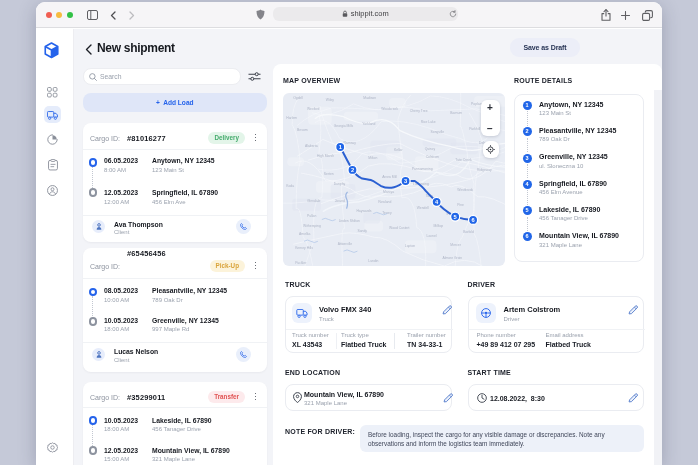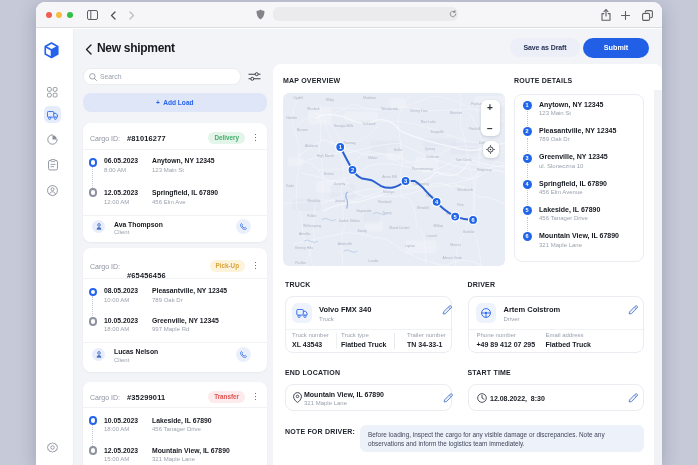--- a/index.html
+++ b/index.html
@@ -63,20 +63,27 @@
       </svg>
       <svg class="abs" style="left:93px;top:8.5px;" width="6" height="9" viewBox="0 0 6 9">
         <path d="M1 1 L4.5 4.5 L1 8" fill="none" stroke="#bcbcc0" stroke-width="1.3" stroke-linecap="round" stroke-linejoin="round"></path>
       </svg>
 
       <svg class="abs" style="left:220px;top:7px;" width="9" height="11" viewBox="0 0 9 11">
         <path d="M4.5 0.5 C5.8 1.5 7.2 1.9 8.5 1.9 C8.5 6 7.2 8.9 4.5 10.4 C1.8 8.9 0.5 6 0.5 1.9 C1.8 1.9 3.2 1.5 4.5 0.5 Z" fill="#84848a"></path>
       </svg>
 
       <div class="abs" style="left:237px;top:5px;width:185px;height:13.5px;background:#ebeaec;border-radius:6px;"></div>
+      <div class="abs" style="left:237px;top:5px;width:185px;height:13.5px;display:flex;align-items:center;justify-content:center;">
+        <svg width="6" height="8" viewBox="0 0 8 10" style="margin-right:2.5px;">
+            <path d="M2.2 4 L2.2 2.9 A1.8 1.8 0 0 1 5.8 2.9 L5.8 4" fill="none" stroke="#5a5a5e" stroke-width="1.1"></path>
+            <rect x="1" y="4" width="6" height="4.6" rx="1" fill="#5a5a5e"></rect>
+          </svg>
+        <span style="font-size:7.5px;color:#424245;">shippit.com</span>
+      </div>
       <svg class="abs" style="left:413px;top:8px;" width="8" height="8" viewBox="0 0 16 16">
         <path d="M13.5 8 a5.5 5.5 0 1 1 -1.6 -3.9 M12 1 L12.2 4.4 L8.8 4.3" fill="none" stroke="#6e6e73" stroke-width="1.4" stroke-linecap="round"></path>
       </svg>
 
       <svg class="abs" style="left:565px;top:6.5px;" width="10" height="12" viewBox="0 0 10 12">
         <path d="M5 0.8 L5 7" stroke="#5f5f63" stroke-width="1.1" stroke-linecap="round"></path>
         <path d="M3 2.6 L5 0.7 L7 2.6" fill="none" stroke="#5f5f63" stroke-width="1.1" stroke-linecap="round" stroke-linejoin="round"></path>
         <path d="M3.2 4.6 L1 4.6 L1 11.2 L9 11.2 L9 4.6 L6.8 4.6" fill="none" stroke="#5f5f63" stroke-width="1.1" stroke-linejoin="round"></path>
       </svg>
       <svg class="abs" style="left:585px;top:9px;" width="9" height="9" viewBox="0 0 9 9">
@@ -133,21 +140,20 @@
     <svg class="abs" style="left:11px;top:440px;" width="11" height="11" viewBox="0 0 14 14">
       <path d="M7 0.8 L8.3 2.2 L10.2 1.7 L10.9 3.5 L12.8 3.9 L12.6 5.8 L14 7 L12.6 8.2 L12.8 10.1 L10.9 10.5 L10.2 12.3 L8.3 11.8 L7 13.2 L5.7 11.8 L3.8 12.3 L3.1 10.5 L1.2 10.1 L1.4 8.2 L0 7 L1.4 5.8 L1.2 3.9 L3.1 3.5 L3.8 1.7 L5.7 2.2 Z" fill="none" stroke="#8a8f9a" stroke-width="1.1" stroke-linejoin="round"></path>
       <circle cx="7" cy="7" r="2.2" fill="none" stroke="#8a8f9a" stroke-width="1.1"></circle>
     </svg>
 
     <svg class="abs" style="left:49px;top:41.5px;" width="7" height="11" viewBox="0 0 7 11">
       <path d="M6 1 L1.5 5.5 L6 10" fill="none" stroke="#1d2027" stroke-width="1.4" stroke-linecap="round" stroke-linejoin="round"></path>
     </svg>
     <div class="abs" style="left:61px;top:38.5px;font-size:12px;font-weight:bold;color:#16191f;letter-spacing:-0.3px;">New shipment</div>
     <div class="abs" style="left:474px;top:36px;width:70px;height:19px;background:#eceef8;border-radius:9px;text-align:center;line-height:19px;font-size:7px;font-weight:bold;color:#273455;letter-spacing:-0.1px;">Save as Draft</div>
-    <div class="abs" style="left:547px;top:35.5px;width:66px;height:20px;background:#2160e6;border-radius:10px;text-align:center;line-height:20px;font-size:7.2px;font-weight:bold;color:#fff;">Submit</div>
 
     <div class="abs" style="left:47px;top:66px;width:158px;height:17px;background:#fff;border:1px solid #ecedf1;border-radius:8px;"></div>
     <svg class="abs" style="left:53px;top:71px;" width="8" height="8" viewBox="0 0 10 10">
       <circle cx="4.2" cy="4.2" r="3.4" fill="none" stroke="#8f96a2" stroke-width="1.1"></circle>
       <path d="M6.8 6.8 L9.3 9.3" stroke="#8f96a2" stroke-width="1.1" stroke-linecap="round"></path>
     </svg>
     <div class="abs" style="left:64px;top:70.5px;font-size:6.8px;color:#99a0ac;">Search</div>
     <svg class="abs" style="left:212px;top:70px;" width="13" height="9" viewBox="0 0 13 9">
       <line x1="0.5" y1="2.2" x2="12.5" y2="2.2" stroke="#3c414b" stroke-width="1.1"></line>
       <line x1="0.5" y1="6.8" x2="12.5" y2="6.8" stroke="#3c414b" stroke-width="1.1"></line>
@@ -186,21 +192,21 @@
       <div class="fname" style="top:97.8px;">Ava Thompson</div>
       <div class="fsub" style="top:106.3px;">Client</div>
       <div class="phoneb" style="top:96px;"></div>
       <svg class="abs" style="right:20px;top:100px;" width="7" height="7" viewBox="0 0 10 10">
         <path d="M2.2 0.8 L3.8 2.6 L2.9 4 C3.3 5.2 4.8 6.7 6 7.1 L7.4 6.2 L9.2 7.8 C8.6 9.2 7.5 9.6 6.2 9.2 C3.7 8.4 1.6 6.3 0.8 3.8 C0.4 2.5 0.8 1.4 2.2 0.8 Z" fill="none" stroke="#2563eb" stroke-width="1"></path>
       </svg>
       </div>
 
     <div class="cargo" style="top:245.5px;height:124px;">
       <div class="chdr" style="top:15px;">Cargo ID:</div>
-        <div class="cid" style="top:23px;">#65456456</div>
+        <div class="cid" style="top:1px;">#65456456</div>
       <div class="pill" style="top:12px;background:#fcf3da;color:#d9a33a;">Pick-Up</div>
       <div class="dots" style="top:14px;">
           <span></span>
           <span></span>
           <span></span>
         </div>
       <div class="cdiv" style="top:30.2px;"></div>
       <div class="ring blue" style="top:40px;"></div>
       <div class="dash" style="left:9.3px;top:48.8px;height:21.5px;"></div>
       <div class="tl-date" style="top:39.8px;">08.05.2023</div>

